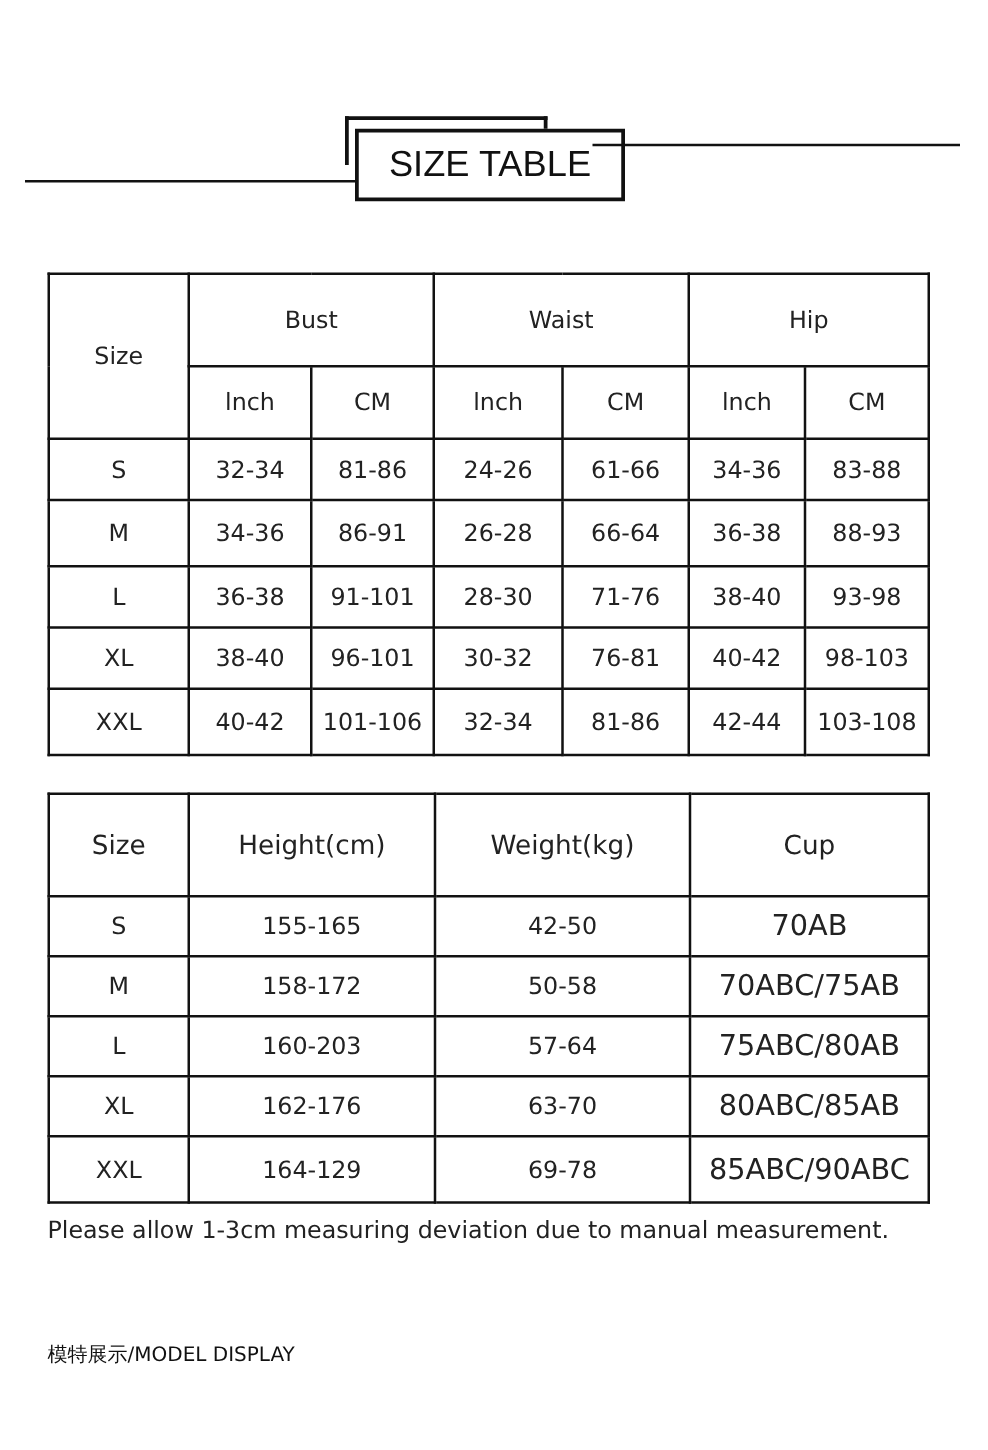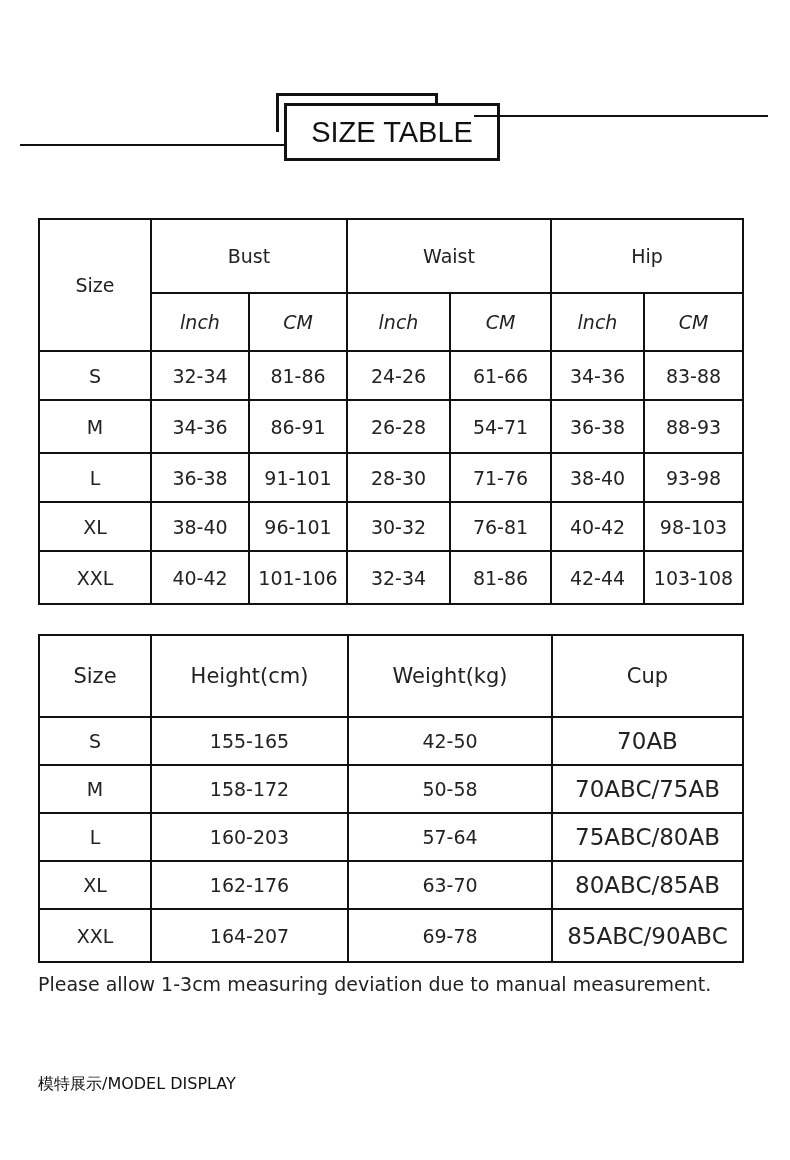--- a/index.html
+++ b/index.html
@@ -15,21 +15,21 @@
                 display: flex; align-items: center; justify-content: center;
                 font-size: 29px; letter-spacing: 0px; color: #111; font-family: "Liberation Sans", sans-serif; text-align: center; }
   .line-left { position: absolute; left: 20px; top: 144px; width: 294px; height: 2px; background: #111; }
   .line-right { position: absolute; left: 474px; top: 115px; width: 294px; height: 2px; background: #111; }
 
   table { border-collapse: collapse; position: absolute; left: 38px; width: 704px; table-layout: fixed; }
   td, th { border: 2px solid #111; text-align: center; vertical-align: middle; font-weight: normal;
            font-size: 19px; color: #222; font-family: "DejaVu Sans", sans-serif; }
   #t1 { top: 218px; }
   #t1 .hdr1 td { height: 74px; }
-  #t1 .hdr2 td { height: 58px; font-style: italic; }
+  #t1 .hdr2 td { height: 58px; }
   #t1 .r td { height: 49px; }
   #t1 .r.tall td { height: 53px; }
 
   #t2 { top: 634px; }
   #t2 .hdr td { height: 82px; font-size: 21px; }
   #t2 .r td { height: 48px; }
   #t2 .r.tall td { height: 53px; }
   #t2 td.cup { font-size: 23px; }
 
   .note { position: absolute; left: 38px; top: 972px; font-size: 19px; line-height: 24px; color: #222; font-family: "DejaVu Sans", sans-serif; }
@@ -79,21 +79,21 @@
     <td>24-26</td>
     <td>61-66</td>
     <td>34-36</td>
     <td>83-88</td>
   </tr>
   <tr class="r tall">
     <td>M</td>
     <td>34-36</td>
     <td>86-91</td>
     <td>26-28</td>
-    <td>54-71</td>
+    <td>66-64</td>
     <td>36-38</td>
     <td>88-93</td>
   </tr>
   <tr class="r">
     <td>L</td>
     <td>36-38</td>
     <td>91-101</td>
     <td>28-30</td>
     <td>71-76</td>
     <td>38-40</td>
@@ -153,21 +153,21 @@
     <td class="cup">75ABC/80AB</td>
   </tr>
   <tr class="r">
     <td>XL</td>
     <td>162-176</td>
     <td>63-70</td>
     <td class="cup">80ABC/85AB</td>
   </tr>
   <tr class="r tall">
     <td>XXL</td>
-    <td>164-207</td>
+    <td>164-129</td>
     <td>69-78</td>
     <td class="cup">85ABC/90ABC</td>
   </tr>
 </tbody>
   </table>
 
 <div class="note">
   <div>Please allow 1-3cm measuring deviation due to manual measurement.</div>
 </div>
 

